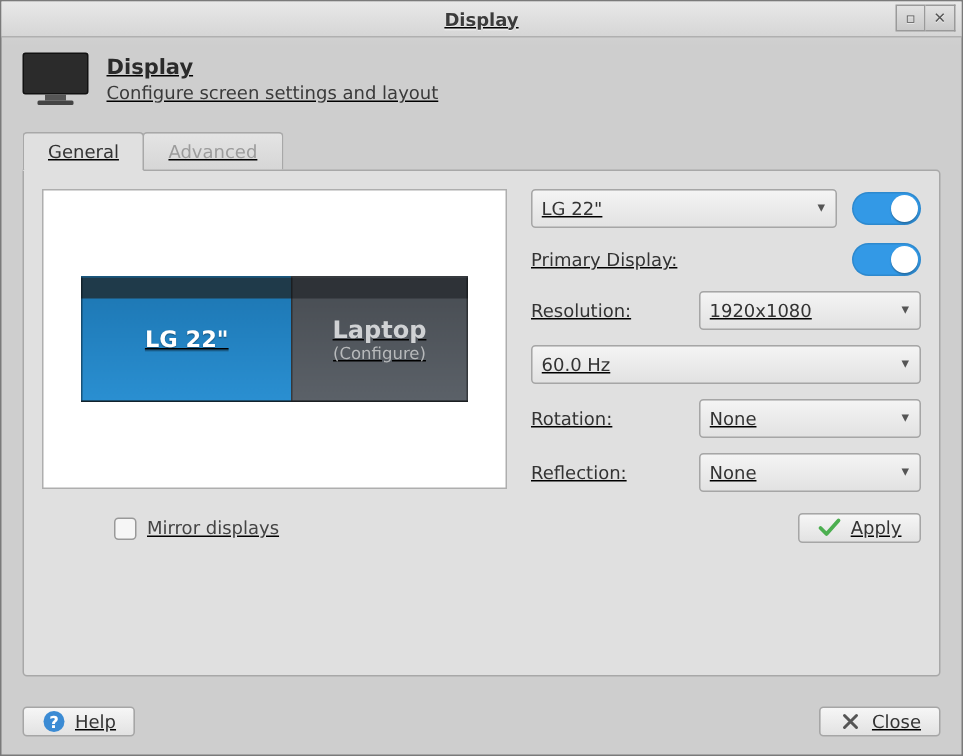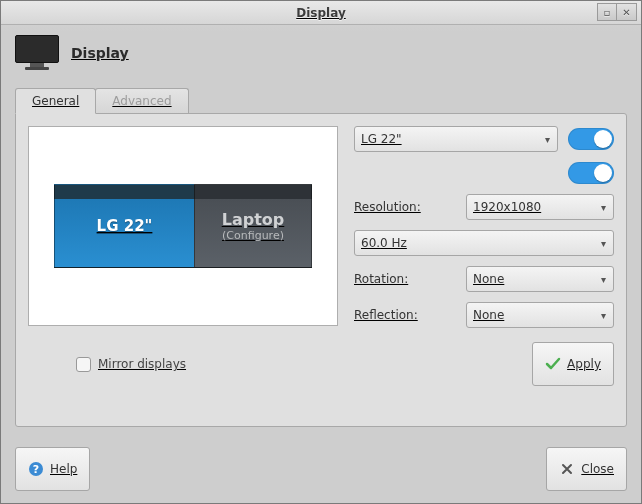--- a/index.html
+++ b/index.html
@@ -162,21 +162,21 @@
   }
   .below-row {
     display:flex; align-items:center; justify-content:space-between;
     margin-top:14px;
   }
   .checkbox { display:flex; align-items:center; gap:7px; font-size:12px; color:#444;padding-left:48px; }
   .checkbox .box {
     width:15px;height:15px;border:1px solid #999;border-radius:3px;background:#f6f6f6;
   }
   .btn {
-    height:44px; padding: 0 12px;
+    height:20px; padding: 0 12px;
     border:1px solid #a6a6a6; border-radius:3px;
     background: linear-gradient(to bottom,#f6f6f6,#e2e2e2);
     font-size:12px; color:#333;
     display:inline-flex; align-items:center; gap:6px;
     cursor:pointer;
   }
   .footer {
     display:flex; justify-content:space-between; align-items:center;
     padding: 10px 14px 12px 14px;
   }
@@ -196,20 +196,21 @@
   </div>
 
   <div class="header">
     <div class="header-icon">
       <div class="monitor-body"></div>
       <div class="monitor-stand"></div>
       <div class="monitor-base"></div>
     </div>
     <div class="header-text">
       <h1>Display</h1>
+      <p>Configure screen settings and layout</p>
     </div>
   </div>
 
   <div class="content">
     <div class="tabs">
       <div class="tab active">General</div>
       <div class="tab disabled">Advanced</div>
     </div>
 
     <div class="panel">
@@ -229,20 +230,21 @@
         <div class="settings">
           <div class="row">
             <div class="select-wrap">
               <select class="ctl">
                 <option>LG 22"</option>
               </select>
             </div>
             <div class="toggle"></div>
           </div>
           <div class="row">
+            <span class="label">Primary Display:</span>
             <div style="flex:1"></div>
             <div class="toggle"></div>
           </div>
           <div class="row">
             <span class="label">Resolution:</span>
             <div class="select-wrap">
               <select class="ctl">
                 <option>1920x1080</option>
               </select>
             </div>

